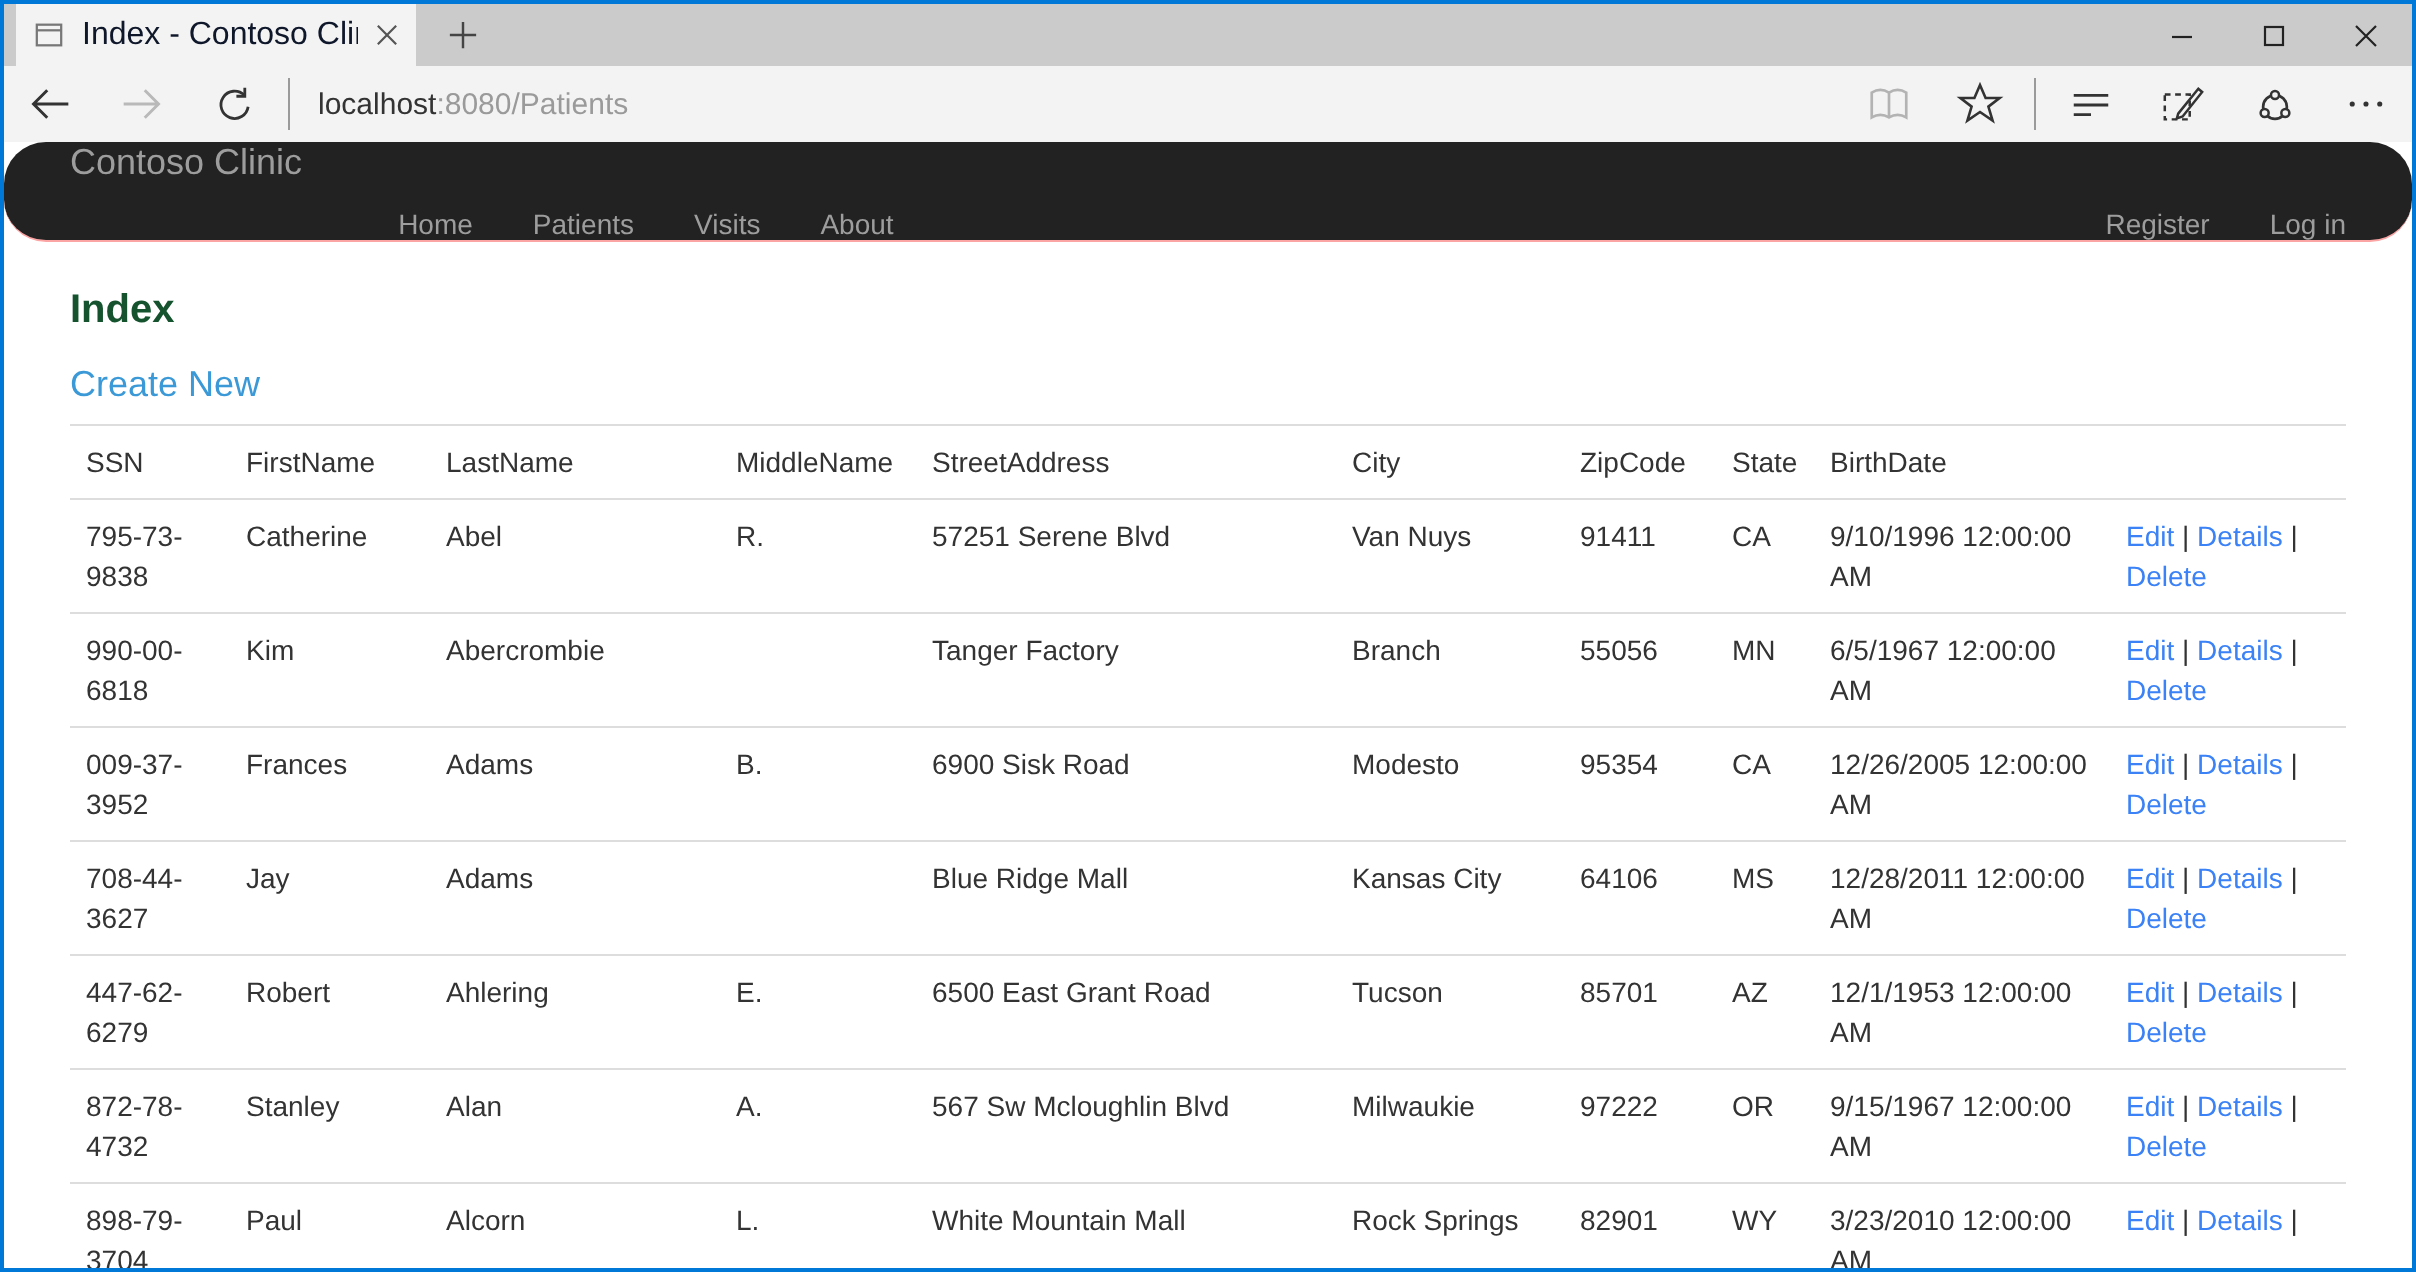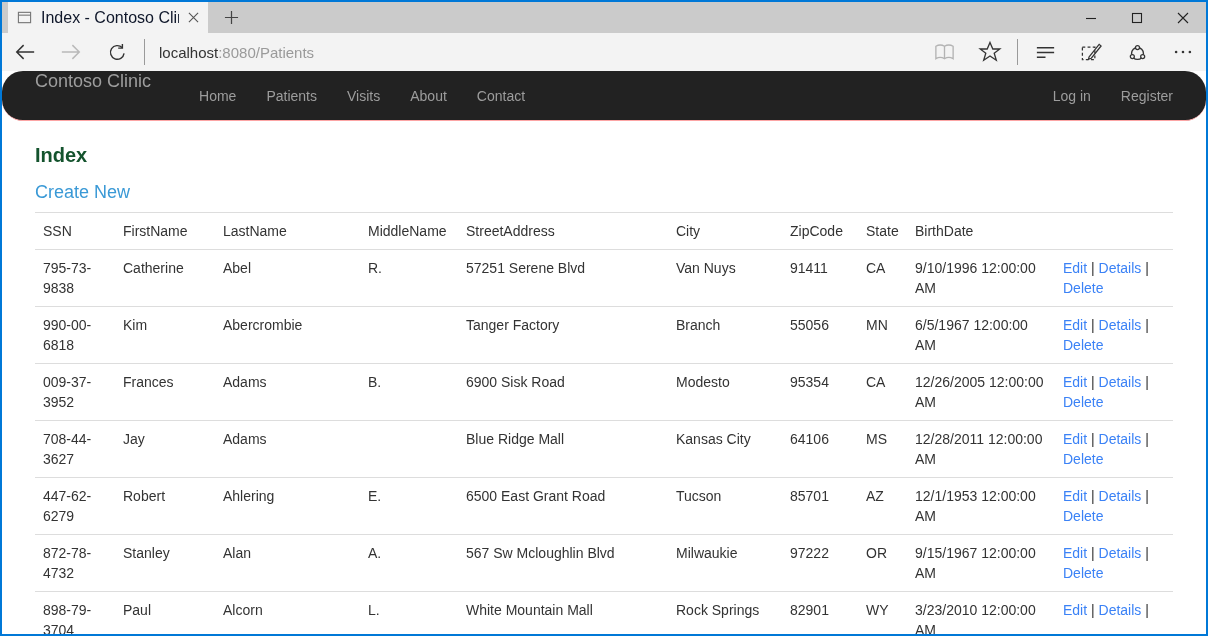--- a/index.html
+++ b/index.html
@@ -26,21 +26,21 @@
   .addressbar { flex:1; display:flex; align-items:center; padding-left:10px;
                 font-size:15px; height:30px; }
   .addr-host { color:#333; }
   .addr-path { color:#9a9a9a; }
 
   
   .navbar { height:50px; background:#222; border-bottom:1px solid #fca5a5; flex:none;
             display:flex; align-items:flex-start; padding:0 18px;border-radius:21px; }
   .brand { color:#9d9d9d; font-size:18px; padding:0 15px; text-decoration:none; }
   .nav-links { display:flex; align-items:center; margin-left:18px; }
-  .nav-link { color:#9d9d9d; font-size:14px; padding:0 15px; text-decoration:none; display:block; line-height:50px; }
+  .nav-link { color:#9d9d9d; font-size:14px; padding:16px 15px; text-decoration:none; display:block; line-height:50px; }
   .nav-right { margin-left:auto; display:flex; }
 
   
   .content { padding:0 33px; background:#fff; flex:1; overflow:hidden; }
   h2.page-title { font-size:20px; font-weight:700; color:#14532d; margin:18px 0 10px; line-height:33px; }
   .create-new-p { margin:0 0 10px; font-size:18px; line-height:20px; }
   a.blue-link { color:#3a99d6; text-decoration:none; }
 
   table.patients { width:100%; border-collapse:collapse; table-layout:fixed; }
   table.patients th, table.patients td {
@@ -158,25 +158,24 @@
     </div>
   </div>
 
   <div class="navbar">
     <a class="brand" href="#">Contoso Clinic</a>
     <div class="nav-links">
       <a class="nav-link" href="#">Home</a>
       <a class="nav-link" href="#">Patients</a>
       <a class="nav-link" href="#">Visits</a>
       <a class="nav-link" href="#">About</a>
-      <a class="nav-link" href="#">Contact</a>
     </div>
     <div class="nav-right">
+      <a class="nav-link" href="#">Register</a>
       <a class="nav-link" href="#">Log in</a>
-      <a class="nav-link" href="#">Register</a>
     </div>
   </div>
 
   <div class="content">
     <h2 class="page-title">Index</h2>
     <p class="create-new-p">
       <a class="blue-link" href="#">Create New</a>
     </p>
 
     <table class="patients">

